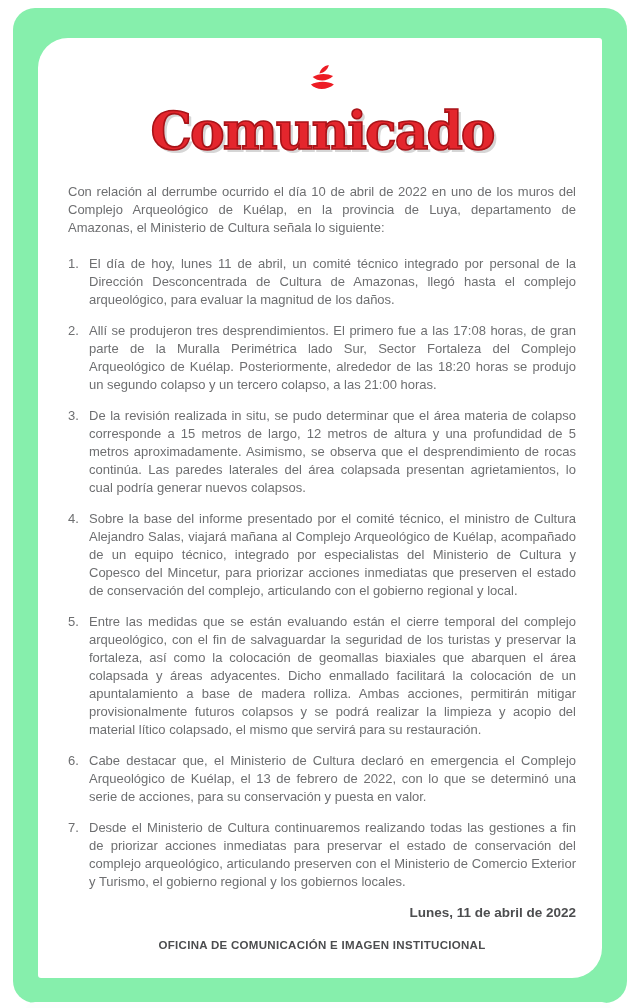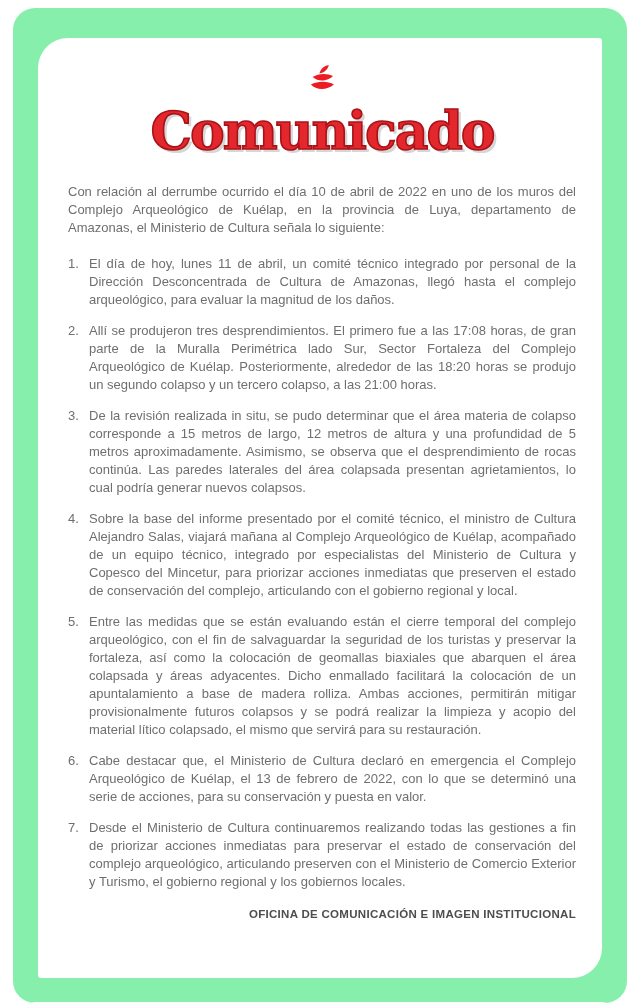--- a/index.html
+++ b/index.html
@@ -81,21 +81,21 @@
   .date-line {
     margin: 4px 0 0 0;
     text-align: right;
     font-weight: 700;
     font-size: 13.5px;
     color: #4c4d4f;
   }
 
   .office-line {
     margin: 14px 0 0 0;
-    text-align: right;
+    text-align: center;
     font-weight: 700;
     font-size: 11.5px;
     letter-spacing: 0.3px;
     color: #4c4d4f;
   }
 
   .next-card-peek {
     position: absolute;
     left: 25px; right: 28px;
     top: 1002px;
@@ -128,19 +128,20 @@
       <ol class="items">
         <li>El día de hoy, lunes 11 de abril, un comité técnico integrado por personal de la Dirección Desconcentrada de Cultura de Amazonas, llegó hasta el complejo arqueológico, para evaluar la magnitud de los daños.</li>
         <li>Allí se produjeron tres desprendimientos. El primero fue a las 17:08 horas, de gran parte de la Muralla Perimétrica lado Sur, Sector Fortaleza del Complejo Arqueológico de Kuélap. Posteriormente, alrededor de las 18:20 horas se produjo un segundo colapso y un tercero colapso, a las 21:00 horas.</li>
         <li>De la revisión realizada in situ, se pudo determinar que el área materia de colapso corresponde a 15 metros de largo, 12 metros de altura y una profundidad de 5 metros aproximadamente. Asimismo, se observa que el desprendimiento de rocas continúa. Las paredes laterales del área colapsada presentan agrietamientos, lo cual podría generar nuevos colapsos.</li>
         <li>Sobre la base del informe presentado por el comité técnico, el ministro de Cultura Alejandro Salas, viajará mañana al Complejo Arqueológico de Kuélap, acompañado de un equipo técnico, integrado por especialistas del Ministerio de Cultura y Copesco del Mincetur, para priorizar acciones inmediatas que preserven el estado de conservación del complejo, articulando con el gobierno regional y local.</li>
         <li>Entre las medidas que se están evaluando están el cierre temporal del complejo arqueológico, con el fin de salvaguardar la seguridad de los turistas y preservar la fortaleza, así como la colocación de geomallas biaxiales que abarquen el área colapsada y áreas adyacentes. Dicho enmallado facilitará la colocación de un apuntalamiento a base de madera rolliza. Ambas acciones, permitirán mitigar provisionalmente futuros colapsos y se podrá realizar la limpieza y acopio del material lítico colapsado, el mismo que servirá para su restauración.</li>
         <li>Cabe destacar que, el Ministerio de Cultura declaró en emergencia el Complejo Arqueológico de Kuélap, el 13 de febrero de 2022, con lo que se determinó una serie de acciones, para su conservación y puesta en valor.</li>
         <li>Desde el Ministerio de Cultura continuaremos realizando todas las gestiones a fin de priorizar acciones inmediatas para preservar el estado de conservación del complejo arqueológico, articulando preserven con el Ministerio de Comercio Exterior y Turismo, el gobierno regional y los gobiernos locales.</li>
       </ol>
 
+      <p class="date-line">Lunes, 11 de abril de 2022</p>
       <p class="office-line">OFICINA DE COMUNICACIÓN E IMAGEN INSTITUCIONAL</p>
     </div>
 
   </div>
 </div>
 
 <div class="next-card-peek"></div>
 
 </body></html>

